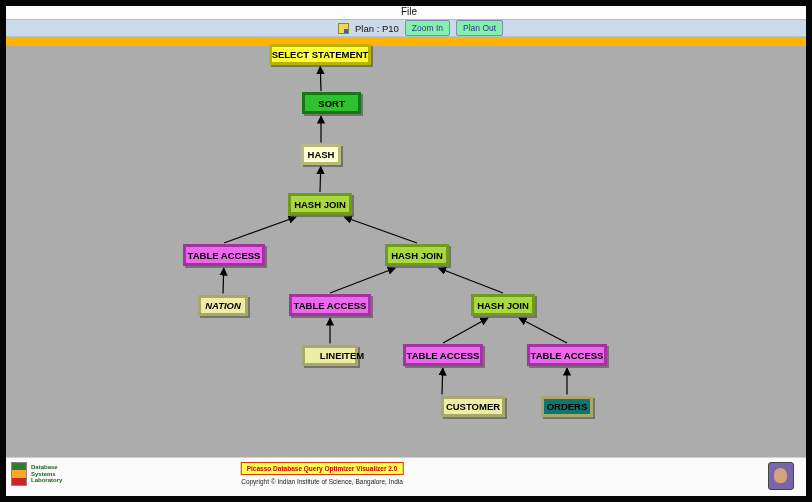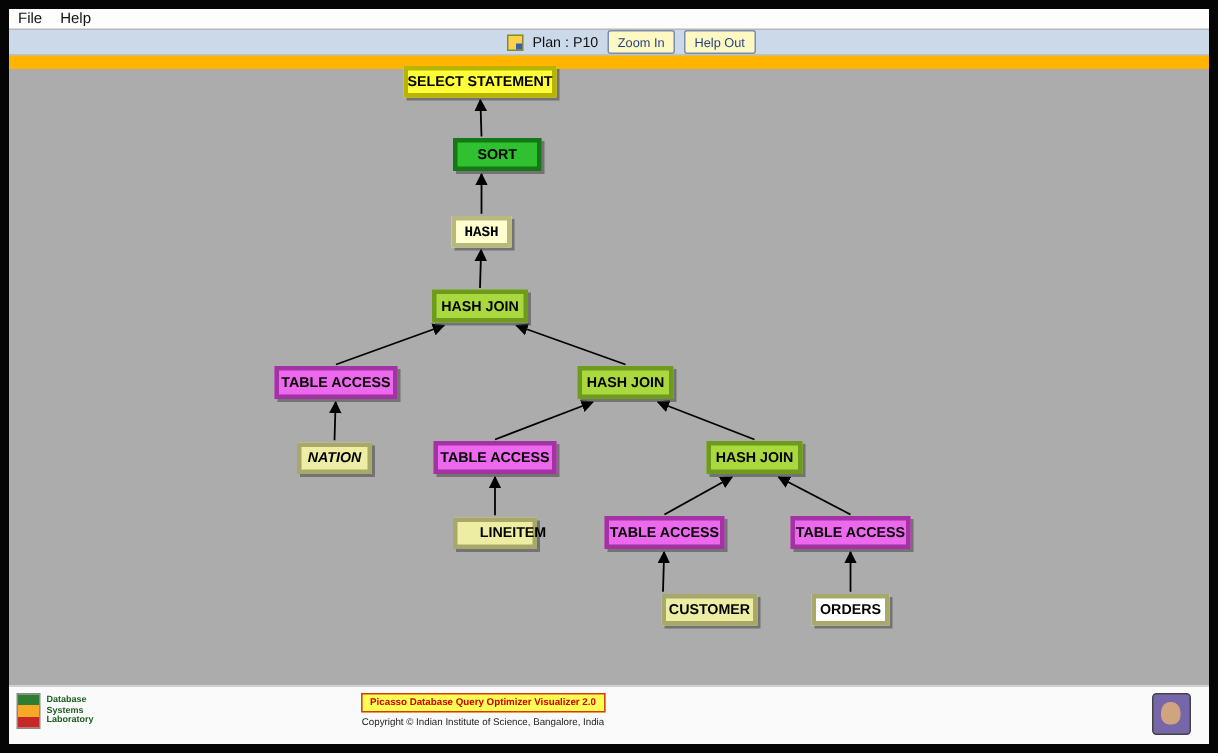--- a/index.html
+++ b/index.html
@@ -9,21 +9,21 @@
   }
   .inner {
     position:absolute; left:6px; top:6px; width:800px; height:490px;
     background:#acacac; overflow:hidden;
   }
   
   .menubar {
     position:absolute; left:0; top:0; width:100%; height:14px; box-sizing:border-box;
     background:#fdfdfd; border-bottom:1px solid #b8b8b8;
     display:flex; align-items:center; gap:12px; padding-left:6px;
-    font-size:10px; color:#111;
+    font-size:10px; color:#111;flex-direction:column;
   }
   .menu-item { cursor:default; }
   
   .toolbar {
     position:absolute; left:0; top:14px; width:100%; height:16px;
     background:#ccd9e8; border-bottom:1px solid #b3c3d6;
   }
   .toolbar-group {
     position:absolute; left:332px; top:0; height:16px;
     display:flex; align-items:center; gap:6px;justify-content:space-between;
@@ -31,21 +31,21 @@
   .plan-icon {
     width:9px; height:9px; background:#ffd24a; border:1px solid #7d8c3a;
     position:relative; flex:0 0 auto;
   }
   .plan-icon::after {
     content:""; position:absolute; right:0; bottom:0; width:4px; height:4px; background:#3a5fae;
   }
   .plan-label { font-size:9.5px; color:#111; white-space:nowrap; }
   .btn {
     font-family:"Liberation Sans", sans-serif;
-    font-size:8.5px; color:#223f88; background:#fef9c3;
+    font-size:8.5px; color:#223f88; background:#86efac;
     border:1px solid #7a8db0; border-radius:2px; padding:1px 6px; height:16px;
     line-height:1; display:flex; align-items:center; cursor:pointer; white-space:nowrap;
   }
   
   .goldbar { position:absolute; left:0; top:31px; width:100%; height:9px; background:#ffb400; }
   
   .canvas { position:absolute; left:0; top:40px; width:100%; height:411px; background:#acacac; }
   #edges-svg { position:absolute; left:0; top:0; width:800px; height:490px; z-index:1; pointer-events:none; }
   #tree-layer { position:absolute; left:0; top:0; width:800px; height:490px; z-index:2; pointer-events:none; }
   .node {
@@ -96,21 +96,21 @@
     <div class="menubar">
       <span class="menu-item">File</span>
       <span class="menu-item">Help</span>
     </div>
 
     <div class="toolbar">
       <div class="toolbar-group">
         <span class="plan-icon"></span>
         <span class="plan-label">Plan : P10</span>
         <button class="btn">Zoom In</button>
-        <button class="btn">Help Out</button>
+        <button class="btn">Plan Out</button>
       </div>
     </div>
 
     <div class="goldbar"></div>
 
     <div class="canvas"></div>
 
     <svg id="edges-svg" xmlns="http://www.w3.org/2000/svg">
       <defs>
         <marker id="arrowhead" viewBox="0 0 10 10" refX="9" refY="5" markerWidth="7" markerHeight="7" orient="auto">
@@ -128,32 +128,32 @@
         <line x1="324" y1="337.5" x2="324" y2="312" class="edge" marker-end="url(#arrowhead)"></line>
         <line x1="437" y1="337" x2="482" y2="312" class="edge" marker-end="url(#arrowhead)"></line>
         <line x1="561" y1="337" x2="513" y2="312" class="edge" marker-end="url(#arrowhead)"></line>
         <line x1="436" y1="388.5" x2="436.75" y2="362" class="edge" marker-end="url(#arrowhead)"></line>
         <line x1="561" y1="388.5" x2="561" y2="362" class="edge" marker-end="url(#arrowhead)"></line>
       </svg>
 
     <div id="tree-layer">
         <div class="node" style="left: 263px; top: 37.5px; width: 102px; height: 21px; background: rgb(255, 255, 58); border-color: rgb(185, 180, 0);">SELECT STATEMENT</div>
         <div class="node" style="left: 296px; top: 86px; width: 59px; height: 22px; background: rgb(47, 193, 47); border-color: rgb(21, 120, 21);">SORT</div>
-        <div class="node" style="left: 295px; top: 137.5px; width: 40px; height: 21px; background: rgb(255, 255, 207); border-color: rgb(185, 185, 126); font-family: Liberation Mono, monospace;">HASH</div>
+        <div class="node" style="left: 295px; top: 137.5px; width: 40px; height: 21px; background: rgb(255, 255, 207); border-color: rgb(185, 185, 126);">HASH</div>
         <div class="node" style="left: 282px; top: 187px; width: 64px; height: 22px; background: rgb(169, 217, 62); border-color: rgb(110, 154, 30);">HASH JOIN</div>
         <div class="node" style="left: 177px; top: 238px; width: 82px; height: 22px; background: rgb(236, 104, 236); border-color: rgb(163, 50, 163);">TABLE ACCESS</div>
         <div class="node" style="left: 379px; top: 238px; width: 64px; height: 22px; background: rgb(169, 217, 62); border-color: rgb(110, 154, 30);">HASH JOIN</div>
         <div class="node" style="left: 192px; top: 288.5px; width: 50px; height: 21px; background: rgb(237, 237, 164); border-color: rgb(168, 168, 107); font-style: italic;">NATION</div>
         <div class="node" style="left: 283px; top: 288px; width: 82px; height: 22px; background: rgb(236, 104, 236); border-color: rgb(163, 50, 163);">TABLE ACCESS</div>
         <div class="node" style="left: 465px; top: 288px; width: 64px; height: 22px; background: rgb(169, 217, 62); border-color: rgb(110, 154, 30);">HASH JOIN</div>
         <div class="node" style="left: 296px; top: 338.5px; width: 56px; height: 21px; background: rgb(237, 237, 164); border-color: rgb(168, 168, 107); padding-left: 24px;">LINEITEM</div>
         <div class="node" style="left: 397px; top: 338px; width: 80px; height: 22px; background: rgb(236, 104, 236); border-color: rgb(163, 50, 163);">TABLE ACCESS</div>
         <div class="node" style="left: 521px; top: 338px; width: 80px; height: 22px; background: rgb(236, 104, 236); border-color: rgb(163, 50, 163);">TABLE ACCESS</div>
         <div class="node" style="left: 404px; top: 389.5px; width: 64px; height: 21px; background: rgb(237, 237, 164); border-color: rgb(168, 168, 107); margin-left: 31px;">CUSTOMER</div>
-        <div class="node" style="left: 535px; top: 389.5px; width: 52px; height: 21px; background: #ffffff; border-color: rgb(168, 168, 107);">ORDERS</div>
+        <div class="node" style="left: 535px; top: 389.5px; width: 52px; height: 21px; background: #0f766e; border-color: rgb(168, 168, 107);">ORDERS</div>
       </div>
 
     <div class="footer">
       <div class="dsl-logo">
         <div class="dsl-emblem">
           <span class="e1"></span>
             <span class="e2"></span>
             <span class="e3"></span>
         </div>
         <div class="dsl-text">

